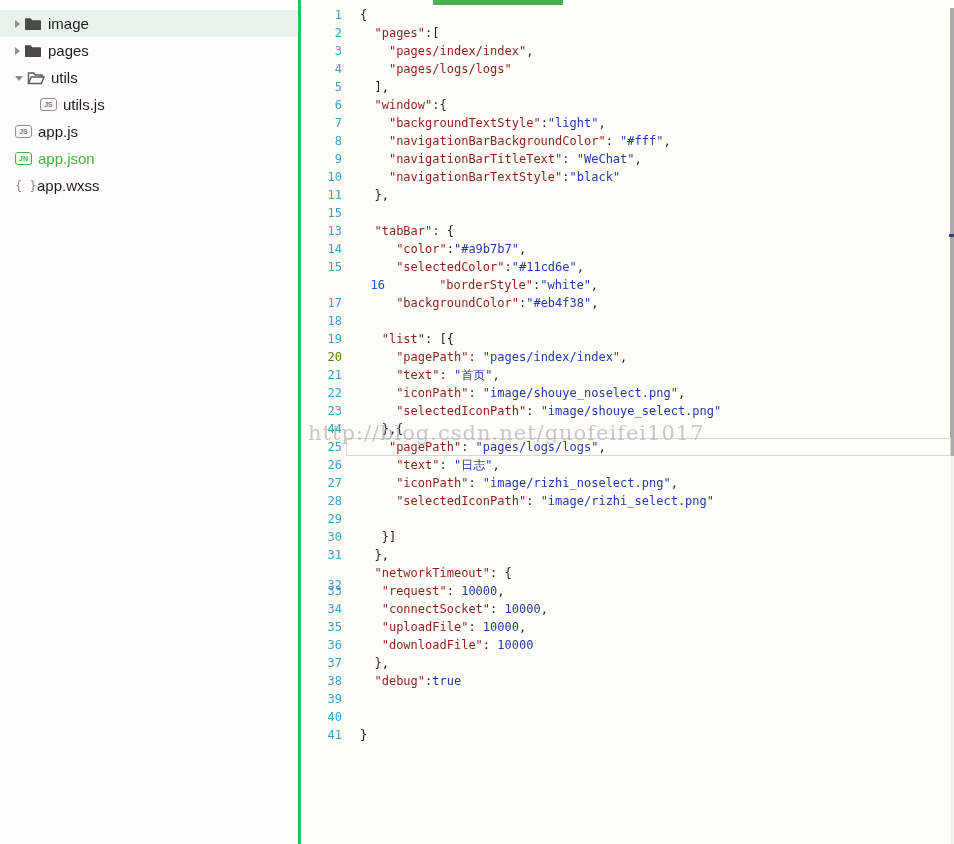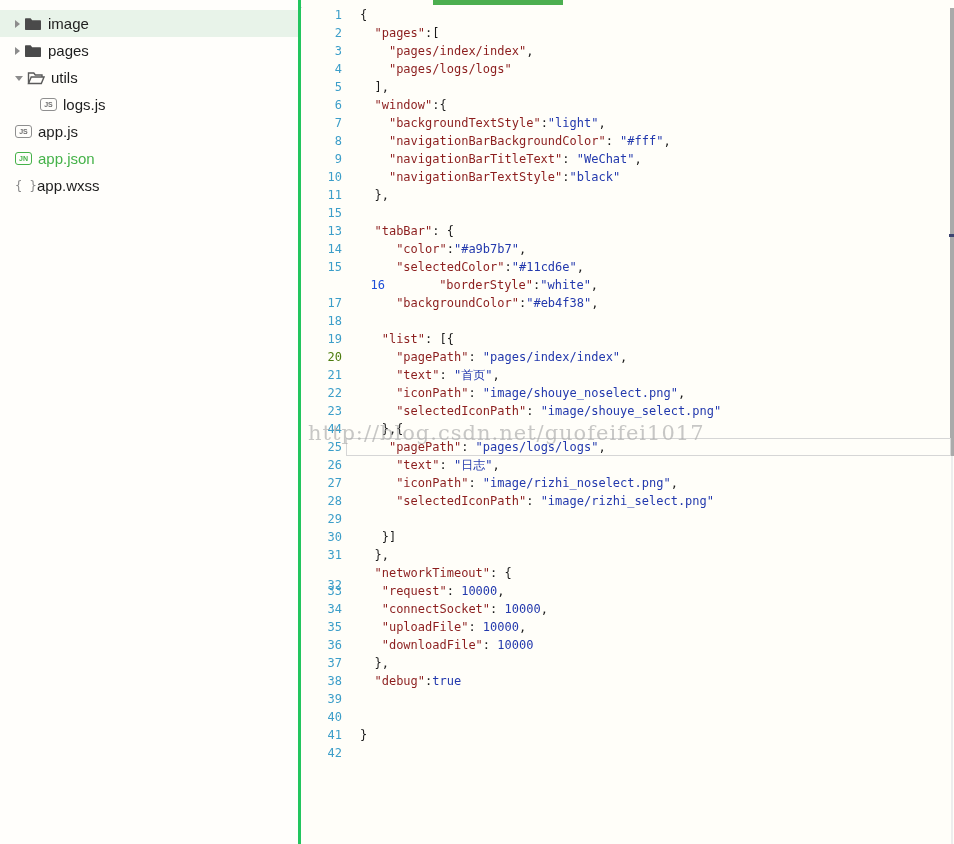--- a/index.html
+++ b/index.html
@@ -139,21 +139,21 @@
       <div class="s-row">
         <span class="arrow expanded"></span>
         <span class="ficon"><svg width="18" height="14" viewBox="0 0 18 14">
             <path d="M1.5 12.5 L1.5 2 L6.8 2 L8.3 4 L15 4 L15 6" fill="none" stroke="#5a5a5a" stroke-width="1.4"></path>
             <path d="M1.5 12.5 L4.2 6 L17 6 L14.3 12.5 Z" fill="none" stroke="#5a5a5a" stroke-width="1.4"></path>
           </svg></span>
         <span class="s-label">utils</span>
       </div>
       <div class="s-row file indent1">
         <span class="badge">JS</span>
-        <span class="s-label">logs.js</span>
+        <span class="s-label">utils.js</span>
       </div>
       <div class="s-row file">
         <span class="badge">JS</span>
         <span class="s-label">app.js</span>
       </div>
       <div class="s-row file">
         <span class="badge green">JN</span>
         <span class="s-label active">app.json</span>
       </div>
       <div class="s-row file">
@@ -320,24 +320,20 @@
           <span class="num" style="color: rgb(60, 158, 201);">39</span>
           <span class="code"></span>
         </div>
         <div class="line">
           <span class="num" style="color: rgb(60, 158, 201);">40</span>
           <span class="code"></span>
         </div>
         <div class="line">
           <span class="num" style="color: rgb(60, 158, 201);">41</span>
           <span class="code"><span style="color: rgb(27, 27, 27);">}</span></span>
-        </div>
-        <div class="line">
-          <span class="num" style="color: rgb(60, 158, 201);">42</span>
-          <span class="code"></span>
         </div>
       </div>
     <div class="current-line-box" id="curline" style="top: 438px;"></div>
     <div class="watermark">http://blog.csdn.net/guofeifei1017</div>
     <div class="scroll-track"></div>
     <div class="scroll-thumb"></div>
     <div class="scroll-marker"></div>
   </div>
 
 </div>

